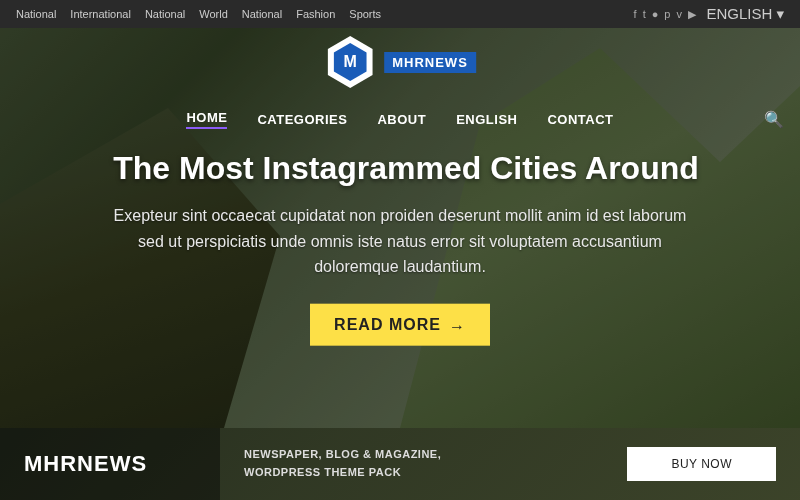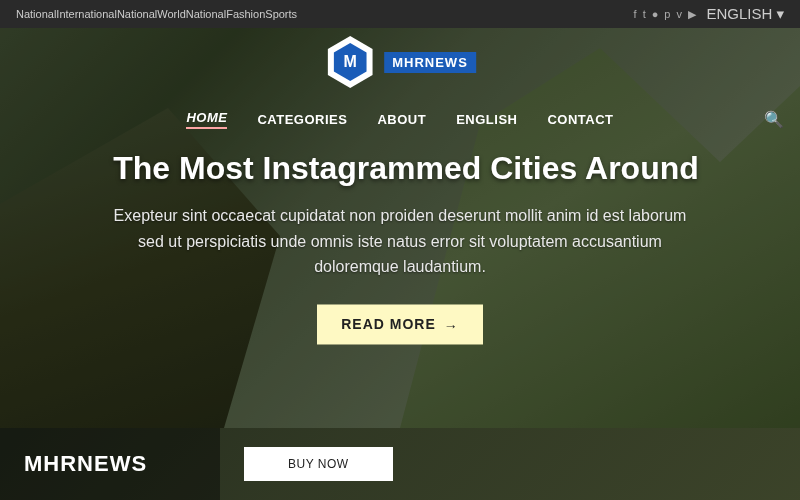--- a/index.html
+++ b/index.html
@@ -7,21 +7,21 @@
 
     
     .top-bar {
       background: #2a2a2a;
       height: 28px;
       display: flex;
       align-items: center;
       justify-content: space-between;
       padding: 0 16px;
     }
-    .top-bar-nav { display: flex; }
+    .top-bar-nav { display: flex; gap: 14px; }
     .top-bar-nav a { color: #ccc; font-size: 11px; text-decoration: none; }
     .top-bar-right { display: flex; align-items: center; gap: 10px; }
     .social-icons { display: flex; gap: 6px; align-items: center; }
     .social-icon { color: #aaa; font-size: 11px; cursor: pointer; }
     .lang-selector { color: #ccc; font-size: 15px; cursor: pointer; }
 
     
     .hero {
       position: relative;
       width: 800px;
@@ -107,23 +107,22 @@
       padding: 10px 20px;
     }
     .main-nav a {
       color: #fff;
       font-size: 13px;
       font-weight: bold;
       text-decoration: none;
       letter-spacing: 0.5px;
     }
     .main-nav a.active {
-      border-bottom: 2px solid #fca5a5;
+      border-bottom: 2px solid #8b5cf6;
       padding-bottom: 2px;
-      font-style: italic;
     }
     .nav-search {
       position: absolute;
       right: 16px;
       top: 72px;
       color: #fff;
       font-size: 16px;
       cursor: pointer;
       z-index: 10;
       padding: 10px 0;
@@ -149,23 +148,23 @@
       color: #e8e8e8;
       font-size: 16px;
       line-height: 1.6;
       margin-bottom: 24px;
       text-shadow: 0 1px 2px rgba(0,0,0,0.5);
     }
     .read-more-btn {
       display: inline-flex;
       align-items: center;
       gap: 8px;
-      background: #fef9c3;
+      background: #fde047;
       color: #222;
-      font-size: 14px;
+      font-size: 16px;
       font-weight: bold;
       letter-spacing: 1px;
       padding: 12px 24px;
       cursor: pointer;
       border: none;
       text-transform: uppercase;
     }
 
     
     .bottom-banner {
@@ -291,16 +290,22 @@
       <span>→</span>
     </button>
   </div>
 </div>
 
 <div class="bottom-banner">
   <div class="banner-bg"></div>
   <div class="banner-logo-section">
     <span class="banner-logo-text">MHRNEWS</span>
   </div>
+  <div class="banner-desc-section">
+    <div class="banner-desc-text">
+      <div>NEWSPAPER, BLOG &amp; MAGAZINE,</div>
+      <div>WORDPRESS THEME PACK</div>
+    </div>
+  </div>
   <div class="banner-btn-section">
     <button class="buy-now-btn">BUY NOW</button>
   </div>
 </div>
 
 </body></html>

